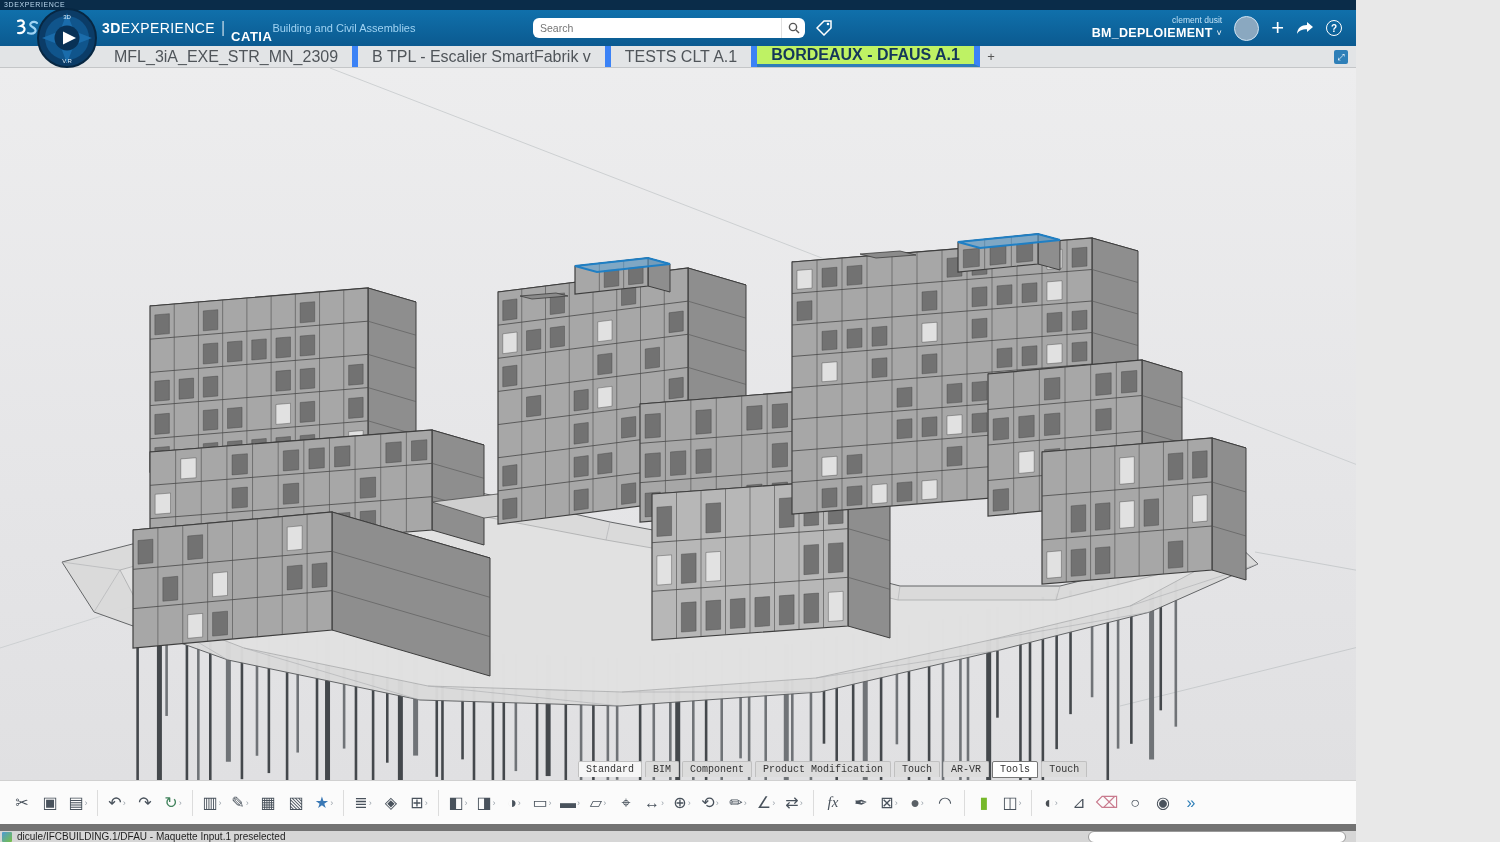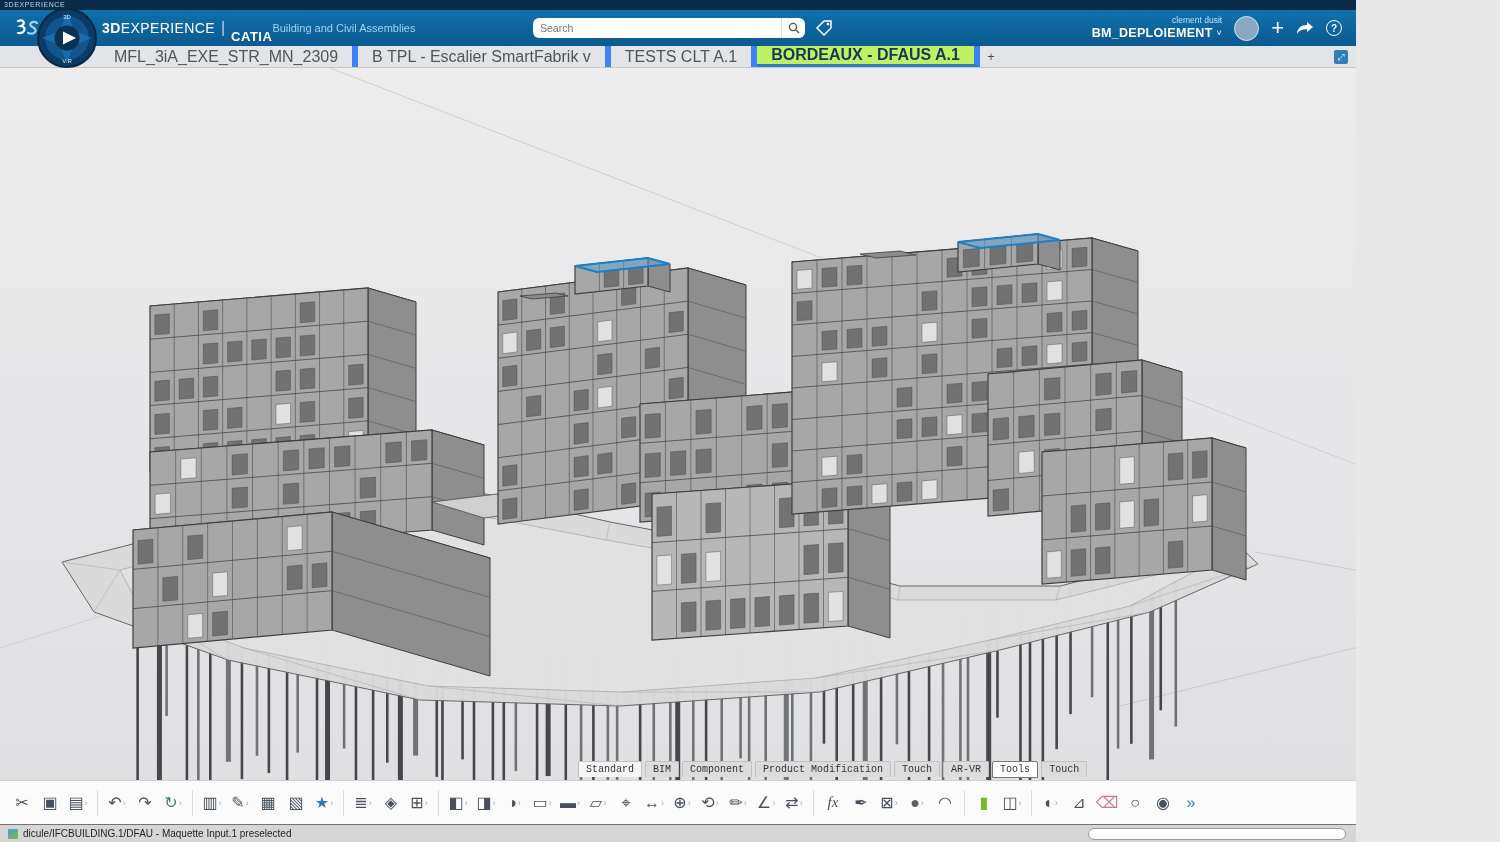--- a/index.html
+++ b/index.html
@@ -62,22 +62,22 @@
 
   
   .toolbar { height:44px; background:#fbfbfb; border-top:1px solid #d0d0d0; display:flex; align-items:center; padding:0 8px; }
   .titem { min-width:28px; height:32px; display:flex; align-items:center; justify-content:center; font-size:16px;
            color:#49525c; cursor:pointer; }
   .titem .dd { font-size:9px; color:#9aa2aa; margin-left:1px; cursor:pointer; }
   .titem.fx-style { font-style:italic; font-family:"Liberation Serif",serif; font-weight:normal; font-size:15px; }
   .tsep { width:1px; height:26px; background:#dcdcdc; margin:0 5px; }
 
   
-  .statusbar { height:18px; background:#d6d6d6; border-top:1px solid #737373; display:flex; align-items:center;
-               font-size:10px; color:#1f1f1f; padding-left:8px; }
+  .statusbar { height:18px; background:#d6d6d6; border-top:7px solid #737373; display:flex; align-items:center;
+               font-size:10px; color:#1f1f1f; padding-left:2px; }
   .sicon { width:10px; height:10px; border-radius:1px; margin-right:5px;
            background:linear-gradient(135deg,#4d9ad6,#79c043); }
   .smsg { white-space:nowrap; }
   .sinput { margin-left:auto; margin-right:10px; width:258px; height:12px; border:1px solid #9a9a9a; border-radius:6px;
             background:#fff; outline:none; font-size:9px; padding:0 6px; }
 </style>
 </head>
 <body>
 
 <div class="app">

